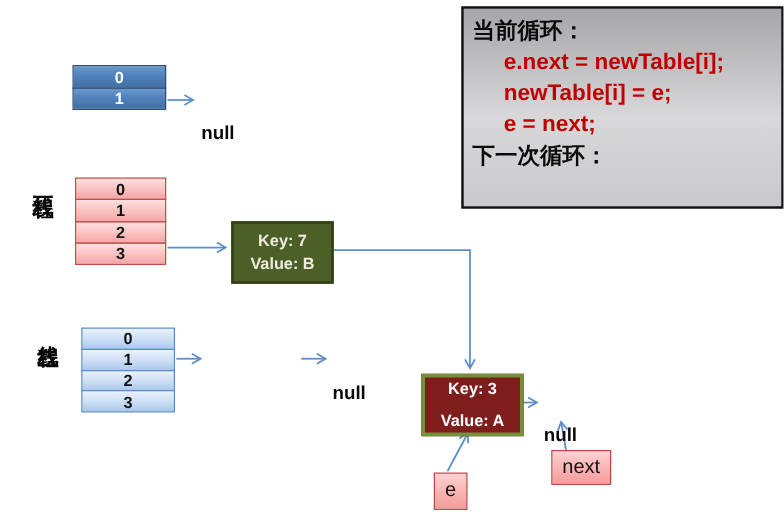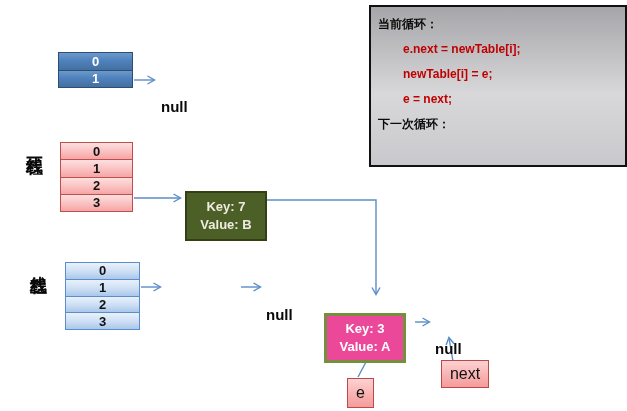--- a/index.html
+++ b/index.html
@@ -8,21 +8,21 @@
     font-family:"Liberation Sans", sans-serif; overflow:hidden;
   }
   .arrows { position:absolute; left:0; top:0; width:627px; height:411px; pointer-events:none; }
 
   
   .codebox {
     position:absolute; left:369px; top:5px; width:240px; height:148px;
     border:2px solid #111;
     background:linear-gradient(180deg,#a6a6aa 0%,#d8d8da 55%,#c9c9cd 100%);
     padding:5px 7px 5px 7px;
-    font-weight:bold; font-size:12px; line-height:25px; white-space:nowrap;
+    font-weight:bold; font-size:18px; line-height:25px; white-space:nowrap;
   }
   .code-black { color:#0a0a0a; }
   .code-red   { color:#c00000; padding-left:25px; }
   .code-red.last { padding-left:31px; }
 
   
   .tbl { position:absolute; display:flex; flex-direction:column; }
   .tbl .cell {
     flex:1; display:flex; align-items:center; justify-content:center;
     font-weight:bold; font-size:13px; margin-top:-1px;
@@ -40,28 +40,27 @@
   .tbl-blue .cell {
     background:linear-gradient(180deg,#e9f1fb 0%,#cfe0f5 50%,#aac7ea 100%);
     border:1px solid #5b8dc8; color:#111;
   }
 
   
   .kv {
     position:absolute; display:flex; flex-direction:column; align-items:center;
     justify-content:center; font-weight:bold; font-size:13px; line-height:18px;
     text-align:center;
-    margin-top:14px;
   }
   .kv-key7 { left:185px; top:177px; width:78px; height:46px;
     background:#4c5f26; border:2px solid #333f15; color:#eeece1; }
   .kv-key5 { left:165px; top:265px; width:74px; height:45px;
     background:#78953d; border:2px solid #4c5f26; color:#ffffff; }
-  .kv-key3 { left:324px; top:299px; width:76px; height:44px;
-    background:#ec4899; border:3px solid #75903d; color:#ffffff; }
+  .kv-key3 { left:337px; top:299px; width:76px; height:44px;
+    background:#7f1d1d; border:3px solid #75903d; color:#ffffff;justify-content:space-between; }
 
   
   .ptr {
     position:absolute; display:flex; align-items:center; justify-content:center;
     background:linear-gradient(180deg,#fcd2d2 0%,#f9b2b2 55%,#f49c9c 100%);
     border:1.5px solid #b94a48; color:#111; font-size:16px;
   }
   .ptr-e    { left:347px; top:378px; width:25px; height:28px; }
   .ptr-next { left:441px; top:360px; width:46px; height:26px; }
 

